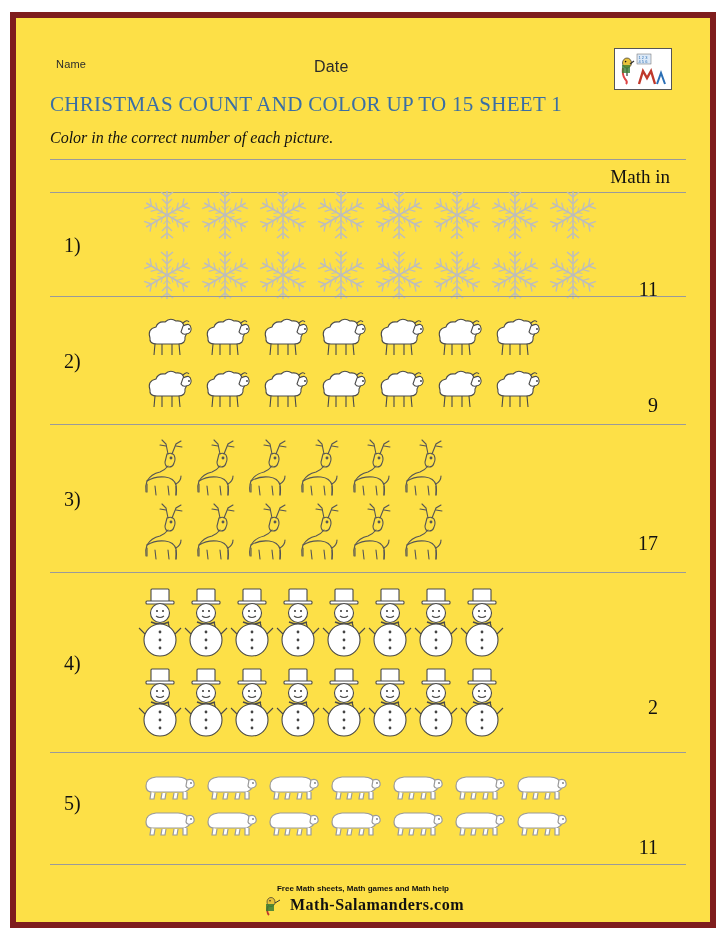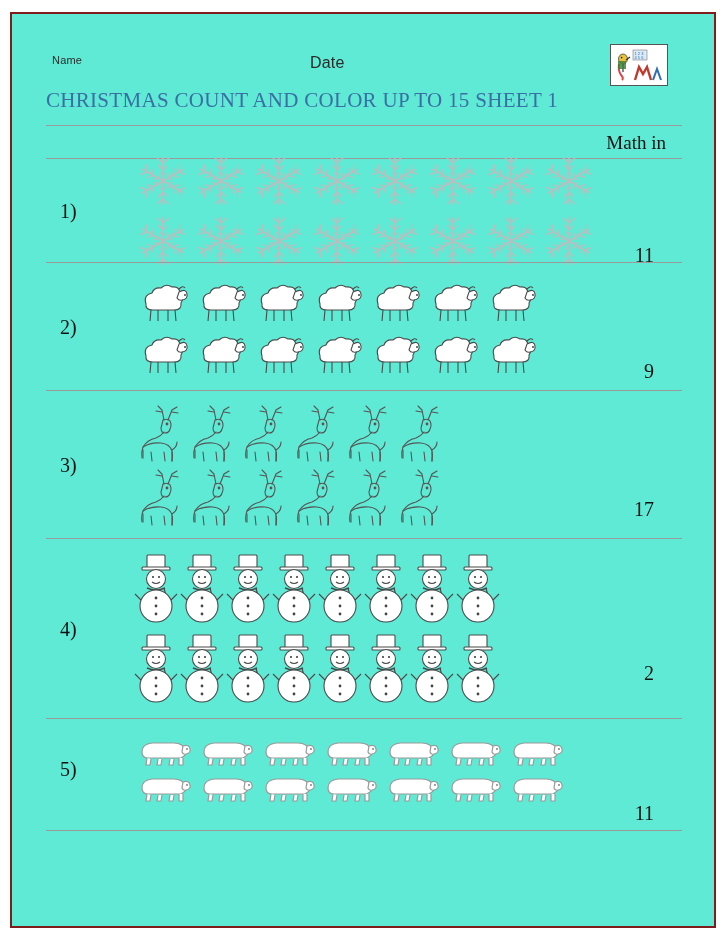--- a/index.html
+++ b/index.html
@@ -14,23 +14,23 @@
     color: #1a1a1a;
     position: relative;
     overflow: hidden;
   }
   .page {
     position: absolute;
     left: 10px;
     top: 12px;
     width: 706px;
     height: 916px;
-    border: 2px solid #7f1d1d;
+    border: 6px solid #7f1d1d;
     box-sizing: border-box;
-    background: #5eead4;
+    background: #fde047;
   }
   .inner {
     position: absolute;
     left: 28px;
     top: 22px;
     width: 648px;
     height: 870px;
   }
 
   
@@ -207,20 +207,21 @@
             <text x="21.5" y="12">4 5 6</text>
           </g>
 
           <path d="M22 33 L26 20 L30 27 L34 20 L38 33" fill="none" stroke="#c0392b" stroke-width="2.4"></path>
           <path d="M40 33 L44 22 L48 33" fill="none" stroke="#2b6fb5" stroke-width="2"></path>
         </svg>
       </div>
     </div>
 
     <h1 class="title">CHRISTMAS COUNT AND COLOR UP TO 15 SHEET 1</h1>
+    <div class="subtitle">Color in the correct number of each picture.</div>
 
     <div class="rule"></div>
     <div class="colorin-row">
       <div class="colorin-label">Math in</div>
     </div>
 
     <div id="rows">
         <div class="qrow" style="height: 104px;">
           <div class="qnum">1)</div>
           <div class="pics">
@@ -2095,13 +2096,26 @@
     </svg>
             </div>
           </div>
           <div class="answer">11</div>
         </div>
         <div class="rule"></div>
       </div>
 
   </div>
 
+  <div class="footer">
+    <div class="tagline">Free Math sheets, Math games and Math help</div>
+    <div class="brandwrap">
+      <svg width="26" height="22" viewBox="0 0 26 22">
+        <ellipse cx="9" cy="8" rx="4" ry="4.5" fill="#e8c23a" stroke="#333" stroke-width="0.7"></ellipse>
+        <circle cx="8" cy="6.8" r="0.7" fill="#111"></circle>
+        <path d="M6 12 Q4 18 7 21" fill="none" stroke="#c0392b" stroke-width="1.8"></path>
+        <rect x="4" y="10" width="8" height="7" fill="#3a7d34" opacity="0.85"></rect>
+        <path d="M13 9 L18 6" stroke="#333" stroke-width="1"></path>
+      </svg>
+      <span class="brand">Math-Salamanders.com</span>
+    </div>
+  </div>
 </div>
 
 </body></html>

